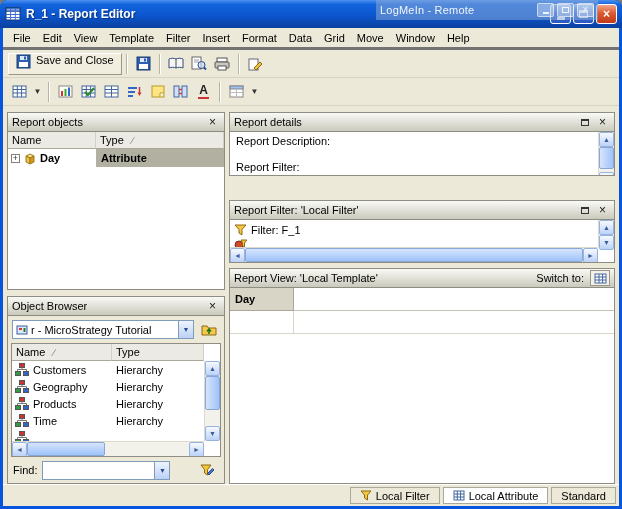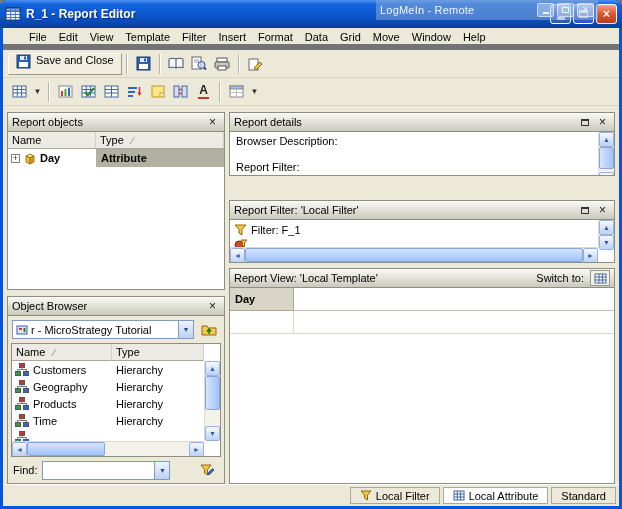--- a/index.html
+++ b/index.html
@@ -26,21 +26,21 @@
   .overlay .otitle { color: rgba(255,255,255,.92); flex: 1; letter-spacing: .2px; }
   .gbtn { width: 17px; height: 14px; border-radius: 2px; background: rgba(255,255,255,.32);
     border: 1px solid rgba(255,255,255,.55); display: flex; align-items: center; justify-content: center;
     color: rgba(255,255,255,.85); font-size: 10px; line-height: 1; }
   .g-min { width: 6px; height: 2px; background: rgba(255,255,255,.85); margin-top: 6px; }
   .g-max { width: 7px; height: 6px; border: 1px solid rgba(255,255,255,.85); }
 
   
   .client { position: absolute; left: 3px; right: 3px; top: 28px; bottom: 3px; background: #ECE9D8; overflow: hidden; }
 
-  .menubar { height: 22px; display: flex; align-items: flex-start; padding-left: 20px; border-bottom: 6px solid #737373; }
+  .menubar { height: 22px; display: flex; align-items: flex-end; padding-left: 4px; border-bottom: 3px solid #737373; }
   .menu-item { padding: 3px 6px; }
 
   .tb { height: 28px; display: flex; align-items: center; padding: 0 5px; border-bottom: 1px solid #d8d4c4; }
   .sep { width: 2px; height: 20px; border-left: 1px solid #b8b4a4; border-right: 1px solid #fff; margin: 0 4px; }
   .icon-btn { min-width: 23px; height: 22px; display: flex; align-items: center; justify-content: center; padding: 0 2px; }
   .btn-raised { display: flex; gap: 5px; height: 22px; padding: 0 7px;
     border: 1px solid; border-color: #fff #9a968a #9a968a #fff; background: #f1eee0; }
   .dd-arrow { font-size: 8px; color: #333; line-height: 1; }
   .combo-split { width: 13px; height: 22px; display: flex; align-items: center; justify-content: center; }
   .letterA { font-weight: bold; font-size: 12px; color: #222; border-bottom: 2px solid #c33; line-height: 1.1; padding: 0 1px; }
@@ -489,21 +489,21 @@
           <span class="panel-title">Report details</span>
           <span class="ph-btn">
               <span class="restore-box"></span>
             </span>
           <span class="ph-btn">
               <span>×</span>
             </span>
         </div>
         <div class="rd-body">
           <div class="rd-text">
-            <div>Browser Description:</div>
+            <div>Report Description:</div>
             <div class="blankline"></div>
             <div>Report Filter:</div>
             <div>F_1</div>
           </div>
           <div class="vsb" style="top:0; bottom:0;">
             <span class="sb-btn">▲</span>
             <span class="sb-thumb-v" style="height:22px"></span>
             <span class="sb-fill"></span>
             <span class="sb-btn">▼</span>
           </div>

